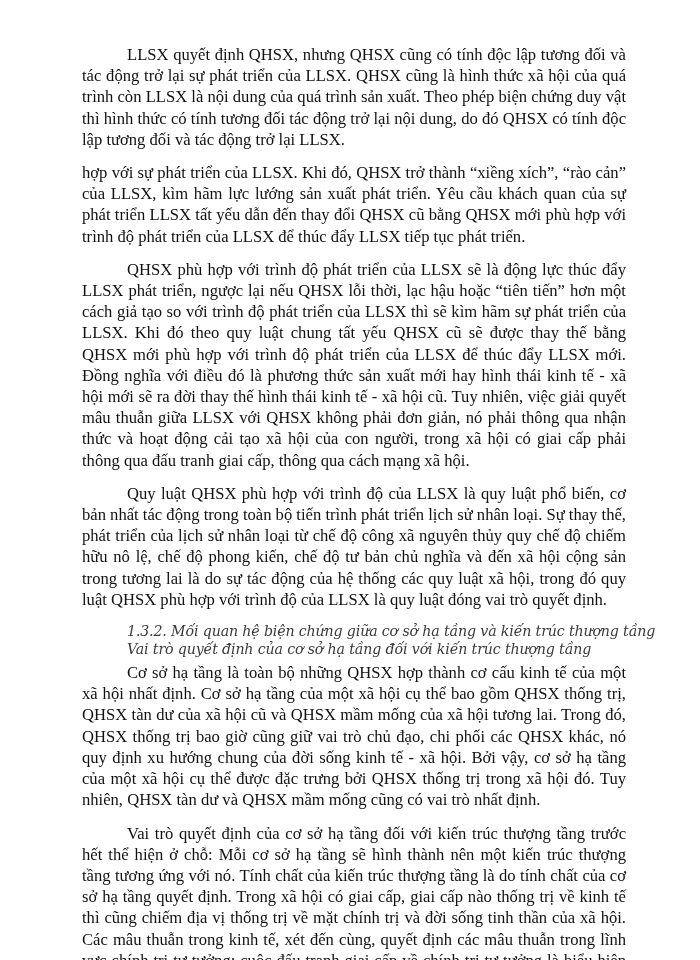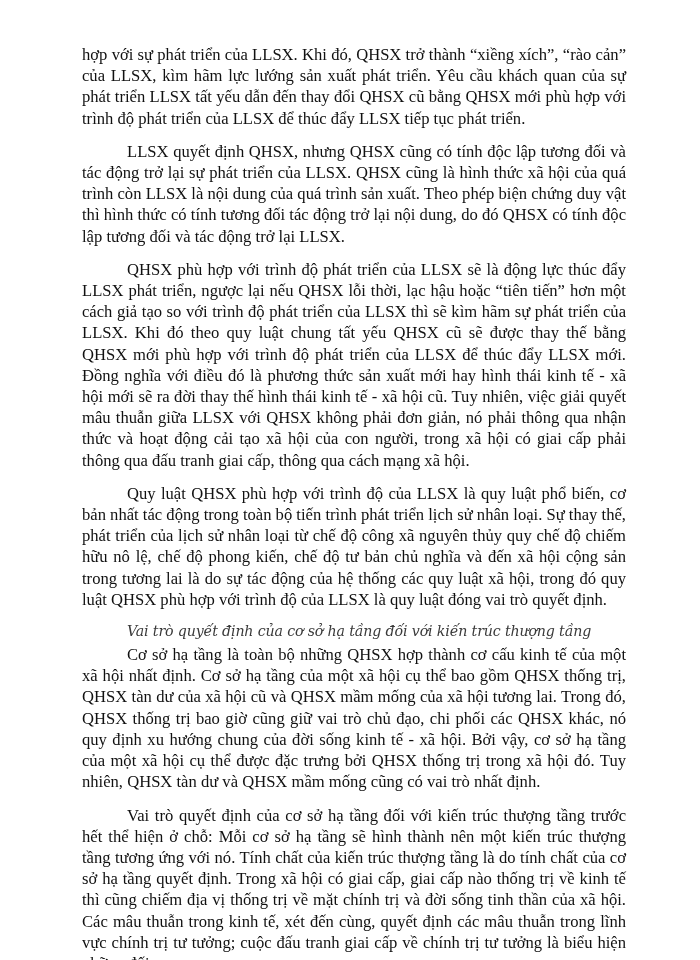--- a/index.html
+++ b/index.html
@@ -42,24 +42,25 @@
   }
   .heading .line {
     display: block;
     white-space: nowrap;
   }
 </style>
 </head>
 <body>
 
 <div class="page">
+  <p class="para">LLSX quyết định QHSX, nhưng QHSX cũng có tính độc lập tương đối và tác động trở lại sự phát triển của LLSX. QHSX cũng là hình thức xã hội của quá trình còn LLSX là nội dung của quá trình sản xuất. Theo phép biện chứng duy vật thì hình thức có tính tương đối tác động trở lại nội dung, do đó QHSX có tính độc lập tương đối và tác động trở lại LLSX.</p>
   <p class="para first">hợp với sự phát triển của LLSX. Khi đó, QHSX trở thành “xiềng xích”, “rào cản” của LLSX, kìm hãm lực lướng sản xuất phát triển. Yêu cầu khách quan của sự phát triển LLSX tất yếu dẫn đến thay đổi QHSX cũ bằng QHSX mới phù hợp với trình độ phát triển của LLSX để thúc đẩy LLSX tiếp tục phát triển.</p>
-  <p class="para">LLSX quyết định QHSX, nhưng QHSX cũng có tính độc lập tương đối và tác động trở lại sự phát triển của LLSX. QHSX cũng là hình thức xã hội của quá trình còn LLSX là nội dung của quá trình sản xuất. Theo phép biện chứng duy vật thì hình thức có tính tương đối tác động trở lại nội dung, do đó QHSX có tính độc lập tương đối và tác động trở lại LLSX.</p>
   <p class="para">QHSX phù hợp với trình độ phát triển của LLSX sẽ là động lực thúc đẩy LLSX phát triển, ngược lại nếu QHSX lỗi thời, lạc hậu hoặc “tiên tiến” hơn một cách giả tạo so với trình độ phát triển của LLSX thì sẽ kìm hãm sự phát triển của LLSX. Khi đó theo quy luật chung tất yếu QHSX cũ sẽ được thay thế bằng QHSX mới phù hợp với trình độ phát triển của LLSX để thúc đẩy LLSX mới. Đồng nghĩa với điều đó là phương thức sản xuất mới hay hình thái kinh tế - xã hội mới sẽ ra đời thay thế hình thái kinh tế - xã hội cũ. Tuy nhiên, việc giải quyết mâu thuẫn giữa LLSX với QHSX không phải đơn giản, nó phải thông qua nhận thức và hoạt động cải tạo xã hội của con người, trong xã hội có giai cấp phải thông qua đấu tranh giai cấp, thông qua cách mạng xã hội.</p>
   <p class="para">Quy luật QHSX phù hợp với trình độ của LLSX là quy luật phổ biến, cơ bản nhất tác động trong toàn bộ tiến trình phát triển lịch sử nhân loại. Sự thay thế, phát triển của lịch sử nhân loại từ chế độ công xã nguyên thủy quy chế độ chiếm hữu nô lệ, chế độ phong kiến, chế độ tư bản chủ nghĩa và đến xã hội cộng sản trong tương lai là do sự tác động của hệ thống các quy luật xã hội, trong đó quy luật QHSX phù hợp với trình độ của LLSX là quy luật đóng vai trò quyết định.</p>
 
   <div class="heading">
+    <span class="line">1.3.2. Mối quan hệ biện chứng giữa cơ sở hạ tầng và kiến trúc thượng tầng</span>
     <span class="line">Vai trò quyết định của cơ sở hạ tầng đối với kiến trúc thượng tầng</span>
   </div>
 
   <p class="para">Cơ sở hạ tầng là toàn bộ những QHSX hợp thành cơ cấu kinh tế của một xã hội nhất định. Cơ sở hạ tầng của một xã hội cụ thể bao gồm QHSX thống trị, QHSX tàn dư của xã hội cũ và QHSX mầm mống của xã hội tương lai. Trong đó, QHSX thống trị bao giờ cũng giữ vai trò chủ đạo, chi phối các QHSX khác, nó quy định xu hướng chung của đời sống kinh tế - xã hội. Bởi vậy, cơ sở hạ tầng của một xã hội cụ thể được đặc trưng bởi QHSX thống trị trong xã hội đó. Tuy nhiên, QHSX tàn dư và QHSX mầm mống cũng có vai trò nhất định.</p>
   <p class="para">Vai trò quyết định của cơ sở hạ tầng đối với kiến trúc thượng tầng trước hết thể hiện ở chỗ: Mỗi cơ sở hạ tầng sẽ hình thành nên một kiến trúc thượng tầng tương ứng với nó. Tính chất của kiến trúc thượng tầng là do tính chất của cơ sở hạ tầng quyết định. Trong xã hội có giai cấp, giai cấp nào thống trị về kinh tế thì cũng chiếm địa vị thống trị về mặt chính trị và đời sống tinh thần của xã hội. Các mâu thuẫn trong kinh tế, xét đến cùng, quyết định các mâu thuẫn trong lĩnh vực chính trị tư tưởng; cuộc đấu tranh giai cấp về chính trị tư tưởng là biểu hiện những đối</p>
 </div>
 
 </body></html>

